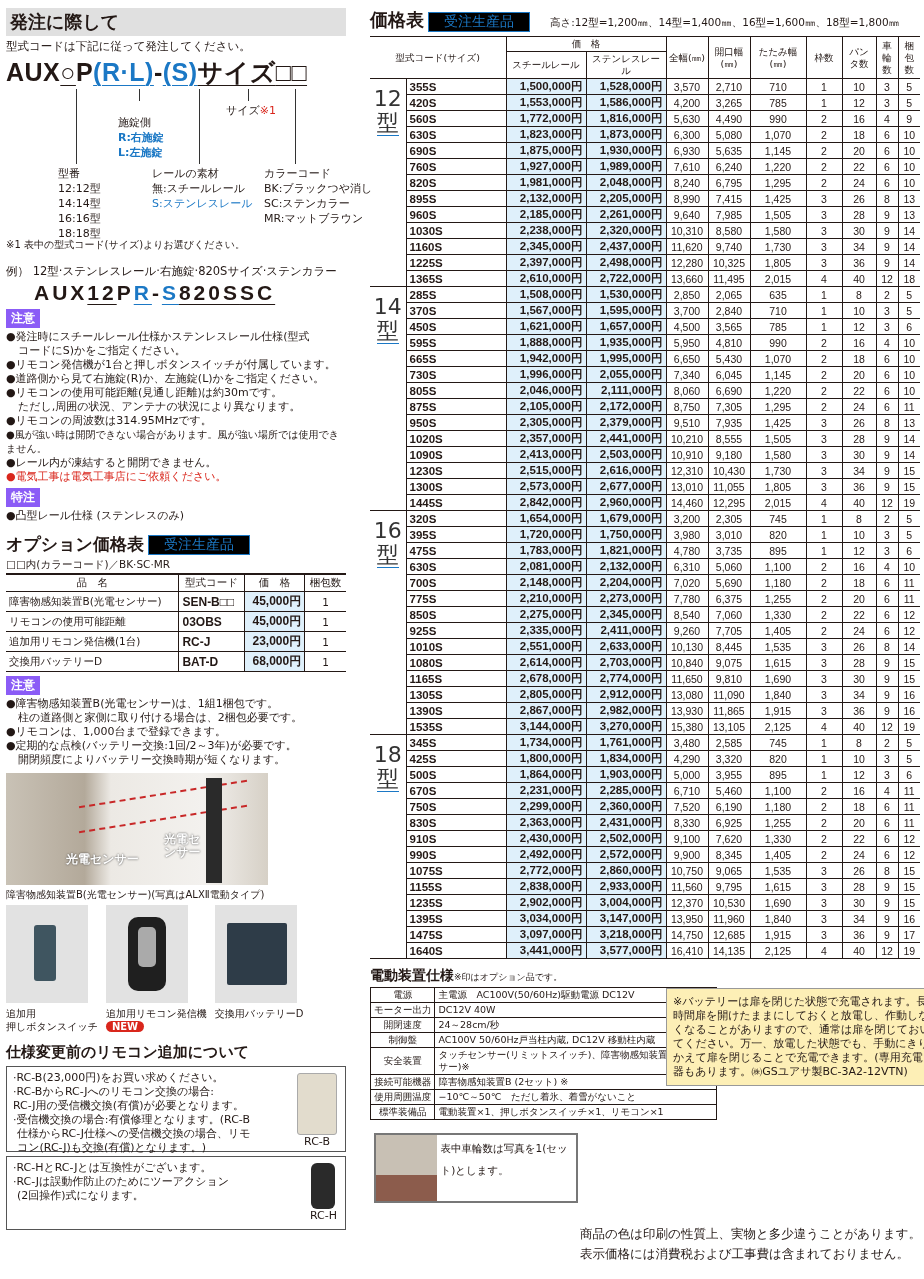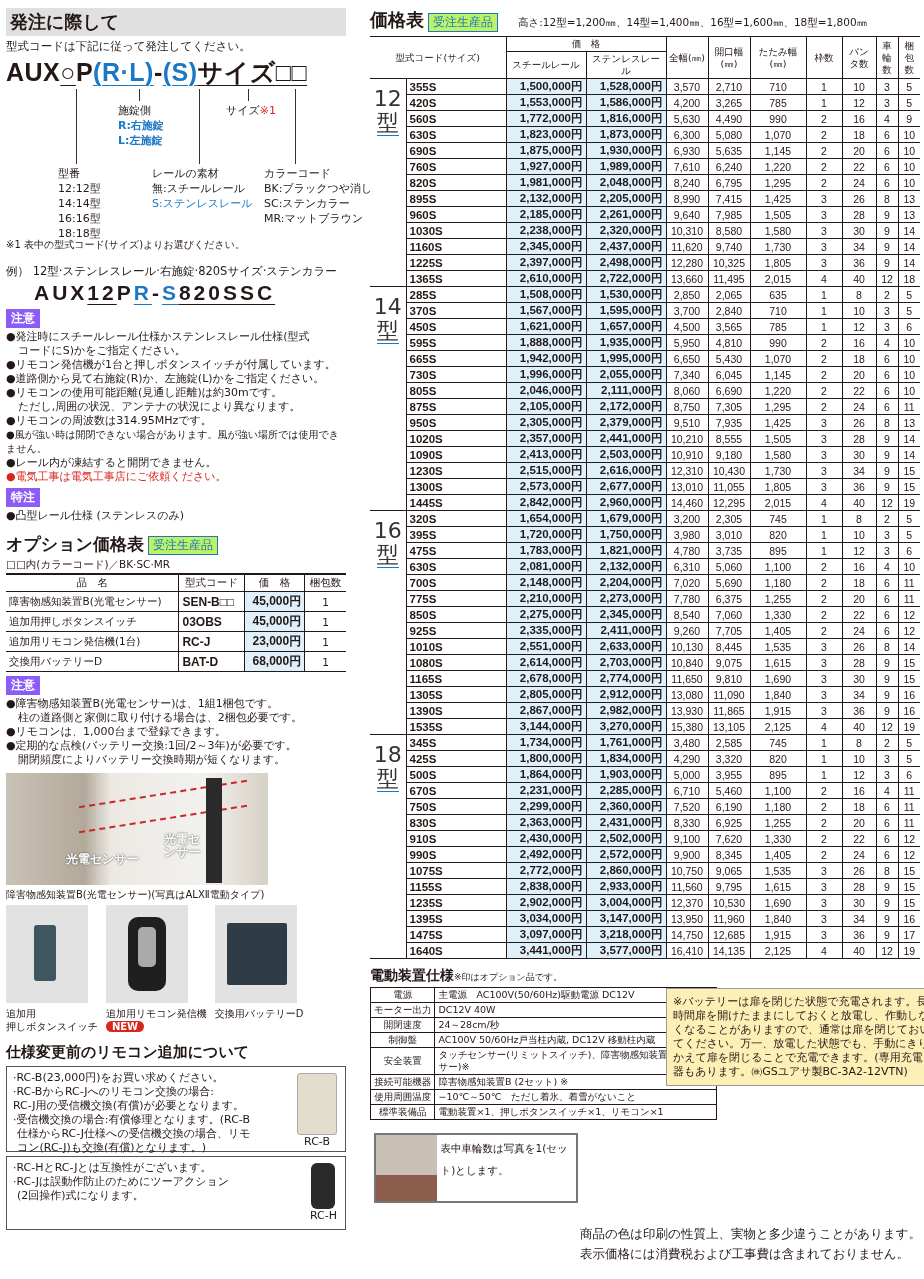--- a/index.html
+++ b/index.html
@@ -13,21 +13,21 @@
   .red { color: #d9261c; }
   .u { text-decoration: underline; text-decoration-thickness: 1px; text-underline-offset: 4px; }
   .diagram { position: relative; height: 145px; font-size: 11px; }
   .diagram .line { position: absolute; width: 1px; background: #333; }
   .diagram .lbl { position: absolute; line-height: 15px; white-space: nowrap; }
   .note-small { font-size: 10px; line-height: 14px; }
   .tag { display: inline-block; background: #8b5cf6; color: #fff; font-weight: bold; font-size: 12px; padding: 1px 5px; margin: 4px 0 2px; }
   .bullets div { font-size: 11px; line-height: 14px; }
   .bullets .indent { padding-left: 12px; }
   .h2 { font-size: 17px; font-weight: bold; margin-top: 6px; }
-  .badge { display: inline-block; border: 1px solid #1b78c5; color: #1b78c5; font-size: 12px; font-weight: normal; padding: 0 4px; vertical-align: middle; margin-left: 4px; background: #bef264; }
+  .badge { display: inline-block; border: 1px solid #1b78c5; color: #1b78c5; font-size: 14px; font-weight: normal; padding: 0 15px; vertical-align: middle; margin-left: 4px; background: #000000; }
   table { border-collapse: collapse; }
   .opt { width: 340px; font-size: 10.5px; border-top: 1.5px solid #231815; border-bottom: 1.5px solid #231815; }
   .opt td, .opt th { border-bottom: 1px solid #231815; border-left: 1px solid #231815; padding: 1px 3px; height: 15px; font-weight: normal; }
   .opt td:first-child, .opt th:first-child { border-left: none; }
   .opt .b { font-weight: bold; font-family: "Liberation Sans", sans-serif; font-size: 12px; }
   .opt .price { background: #dff0fb; text-align: right; font-weight: bold; font-family: "Liberation Sans", sans-serif; font-size: 12px; }
   .opt .c { text-align: center; }
   .photo { background: #d8d5cf; position: relative; }
   .photos-row { display: flex; gap: 8px; margin-top: 4px; }
   .photos-row .ph { width: 82px; height: 98px; background: #e2e2e2; position: relative; }
@@ -68,21 +68,21 @@
   <div class="p" style="margin-top:3px">型式コードは下記に従って発注してください。</div>
   <div class="code-big">
     <span>AUX</span><span class="u">○</span><span>P</span><span class="u blue">(R·L)</span><span>-</span><span class="u blue">(S)</span><span class="u">サイズ</span><span class="u" style="font-weight:normal">□□</span>
   </div>
   <div class="diagram">
     <div class="line" style="left:70px;top:0;height:75px"></div>
     <div class="line" style="left:133px;top:0;height:12px"></div>
     <div class="line" style="left:193px;top:0;height:75px"></div>
     <div class="line" style="left:242px;top:0;height:12px"></div>
     <div class="line" style="left:289px;top:0;height:75px"></div>
-    <div class="lbl" style="left:112px;top:14px">
+    <div class="lbl" style="left:112px;top:26px">
       <div>施錠側</div>
       <div class="blue" style="font-weight:bold">R:右施錠</div>
       <div class="blue" style="font-weight:bold">L:左施錠</div>
     </div>
     <div class="lbl" style="left:220px;top:14px"><span>サイズ</span><span class="red">※1</span></div>
     <div class="lbl" style="left:52px;top:77px">
       <div>型番</div>
       <div>12:12型</div>
       <div>14:14型</div>
       <div>16:16型</div>
@@ -134,21 +134,21 @@
       <th>価　格</th>
       <th>梱包数</th>
     </tr>
     <tr>
       <td>障害物感知装置B(光電センサー)</td>
           <td class="b">SEN-B□□</td>
           <td class="price">45,000円</td>
           <td class="c">1</td>
     </tr>
     <tr>
-      <td>追加用押しボタンスイッチ</td>
+      <td>リモコンの使用可能距離</td>
           <td class="b">03OBS</td>
           <td class="price">45,000円</td>
           <td class="c">1</td>
     </tr>
     <tr>
       <td>追加用リモコン発信機(1台)</td>
           <td class="b">RC-J</td>
           <td class="price">23,000円</td>
           <td class="c">1</td>
     </tr>

